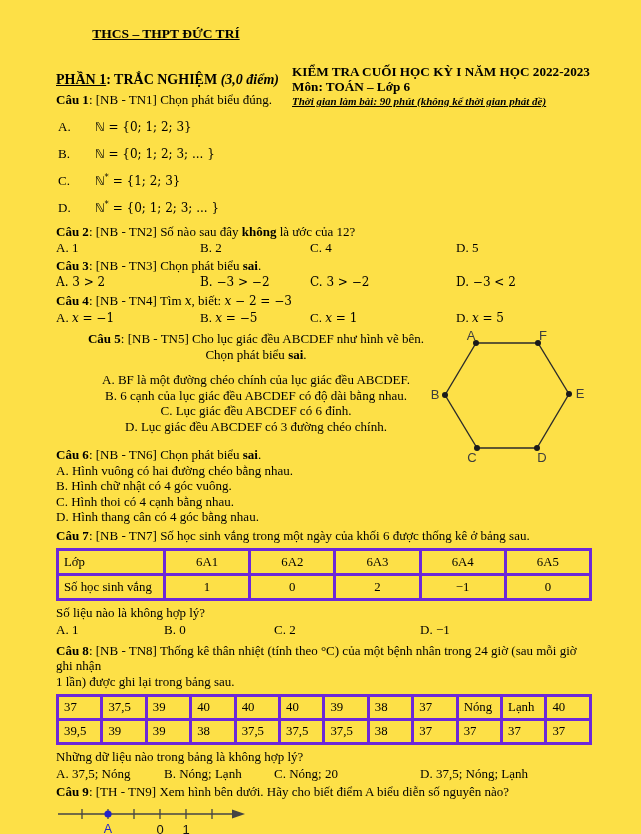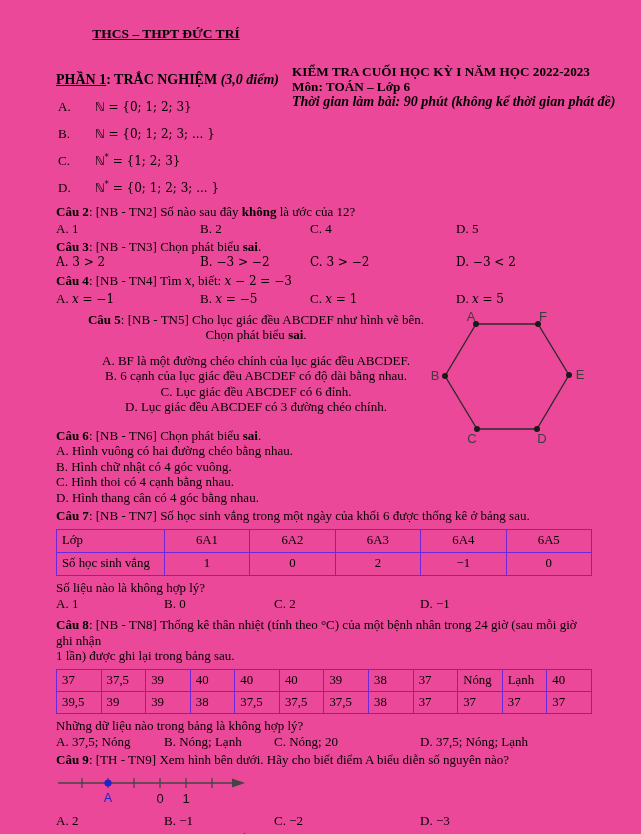--- a/index.html
+++ b/index.html
@@ -1,31 +1,31 @@
 <!DOCTYPE html>
 <html><head>
 <meta charset="utf-8">
 <style>
   html,body { margin:0; padding:0; background:#fff; }
   .page {
-    position:relative; width:641px; height:834px; background:#ec4899;
+    position:relative; width:641px; height:834px; background:#fde047;
     font-family:"Liberation Serif","DejaVu Serif",serif;
     font-size:13px; color:#000; overflow:hidden;
   }
   
   .hdr-left {
     position:absolute; left:68px; top:26px; width:196px; text-align:center;
     font-weight:bold; font-size:13.5px;
   }
   .hdr-left .u { text-decoration:underline; }
   .hdr-right {
     position:absolute; left:292px; top:24px; width:336px; 
     font-weight:bold; line-height:15px; font-size:13.2px;margin-top:40px;
   }
-  .hdr-right .l3 { font-style:italic; font-size:14px; }
+  .hdr-right .l3 { font-style:italic; text-decoration:underline; font-size:11px; }
   
   .paper-body { position:absolute; left:56px; top:72px; width:536px; }
   .section-line { font-weight:bold; margin-bottom:4px; font-size:14px; }
   .section-line .u { text-decoration:underline; }
   .section-line .pts { font-style:italic; }
   .b { font-weight:bold; }
   .line { line-height:15.5px; }
   .math { font-family:"DejaVu Serif",serif; font-size:12px; }
   .mvar { font-family:"DejaVu Serif",serif; font-style:italic; font-size:12px; }
   .bbn  { font-family:"DejaVu Sans","DejaVu Serif",sans-serif; font-size:12px; }
@@ -37,21 +37,21 @@
   .ansA { display:grid; grid-template-columns:144px 110px 146px 1fr; line-height:15px; margin:1px 0 2px 0; }
   .ansB { display:grid; grid-template-columns:108px 110px 146px 1fr; line-height:15px; margin:1px 0 2px 0; }
   
   .q { margin-top:3px; }
   .q5wrap { position:relative; margin-top:5px;text-align:center; }
   .q5wrap .line { width:400px; }
   .gap10 { height:10px; }
   .hexfig { position:absolute; left:372px; top:0px; }
   
   table { border-collapse:collapse; }
-  td { border:1px solid #6d28d9; font-size:12.8px; }
+  td { border:3px solid #6d28d9; font-size:12.8px; }
   .t7 { margin:5px 0 4px 0; }
   .t7 td { height:20px; text-align:center; }
   .t7 td.c0 { width:104px; text-align:left; padding-left:5px; }
   .t7 td.cn { width:85px; }
   .t8 { margin:5px 0 4px 0; table-layout:fixed; width:536px; }
   .t8 td { height:19px; text-align:left; padding:1px 2px 1px 5px; }
   .numline { width:190px; margin:3px auto 1px auto; }
   .figtext { font-family:"Liberation Sans","DejaVu Sans",sans-serif; }
 </style>
 </head>
@@ -68,20 +68,23 @@
     <div class="l3">Thời gian làm bài: 90 phút (không kể thời gian phát đề)</div>
   </div>
 
   <div class="paper-body">
 
     <div class="section-line">
       <span class="u">PHẦN 1</span><span>: TRẮC NGHIỆM </span><span class="pts">(3,0 điểm)</span>
     </div>
 
     <div class="q">
+      <div class="line">
+        <span class="b">Câu 1</span><span>: [NB - TN1] Chọn phát biểu đúng.</span>
+      </div>
       <div class="opt1">
         <span class="letter">A.</span><span class="bbn"><span>ℕ</span><sup></sup></span><span class="math"> = {0; 1; 2; 3}</span>
       </div>
       <div class="opt1">
         <span class="letter">B.</span><span class="bbn"><span>ℕ</span><sup></sup></span><span class="math"> = {0; 1; 2; 3; ... }</span>
       </div>
       <div class="opt1">
         <span class="letter">C.</span><span class="bbn"><span>ℕ</span><sup>*</sup></span><span class="math"> = {1; 2; 3}</span>
       </div>
       <div class="opt1">

